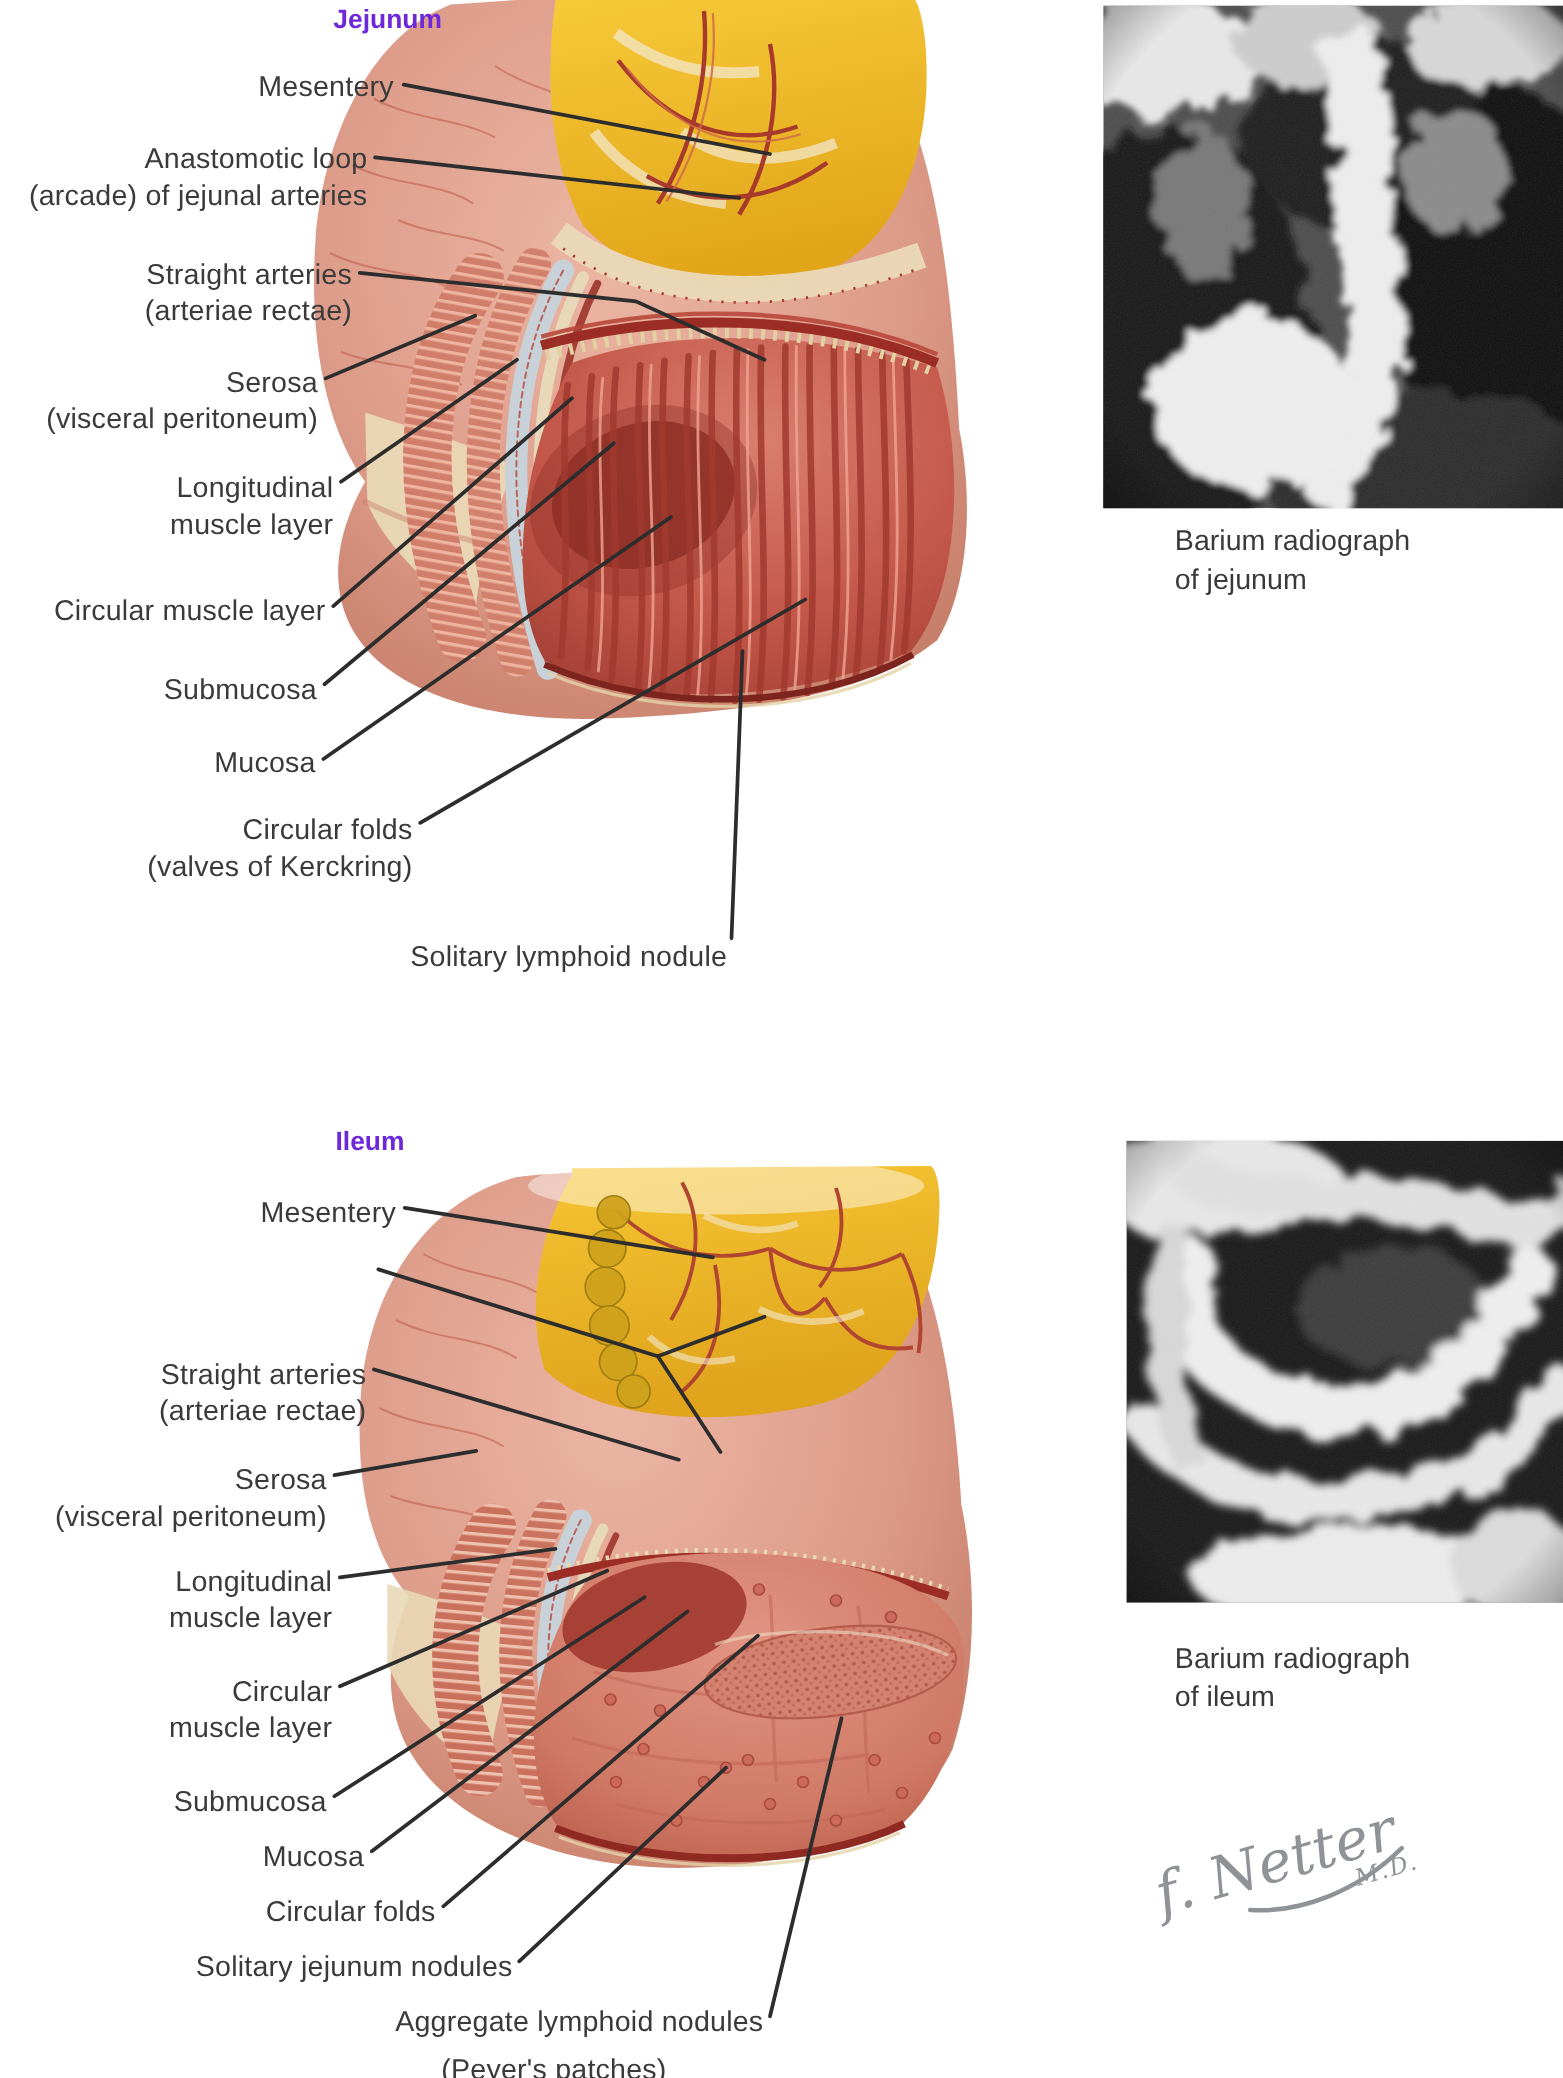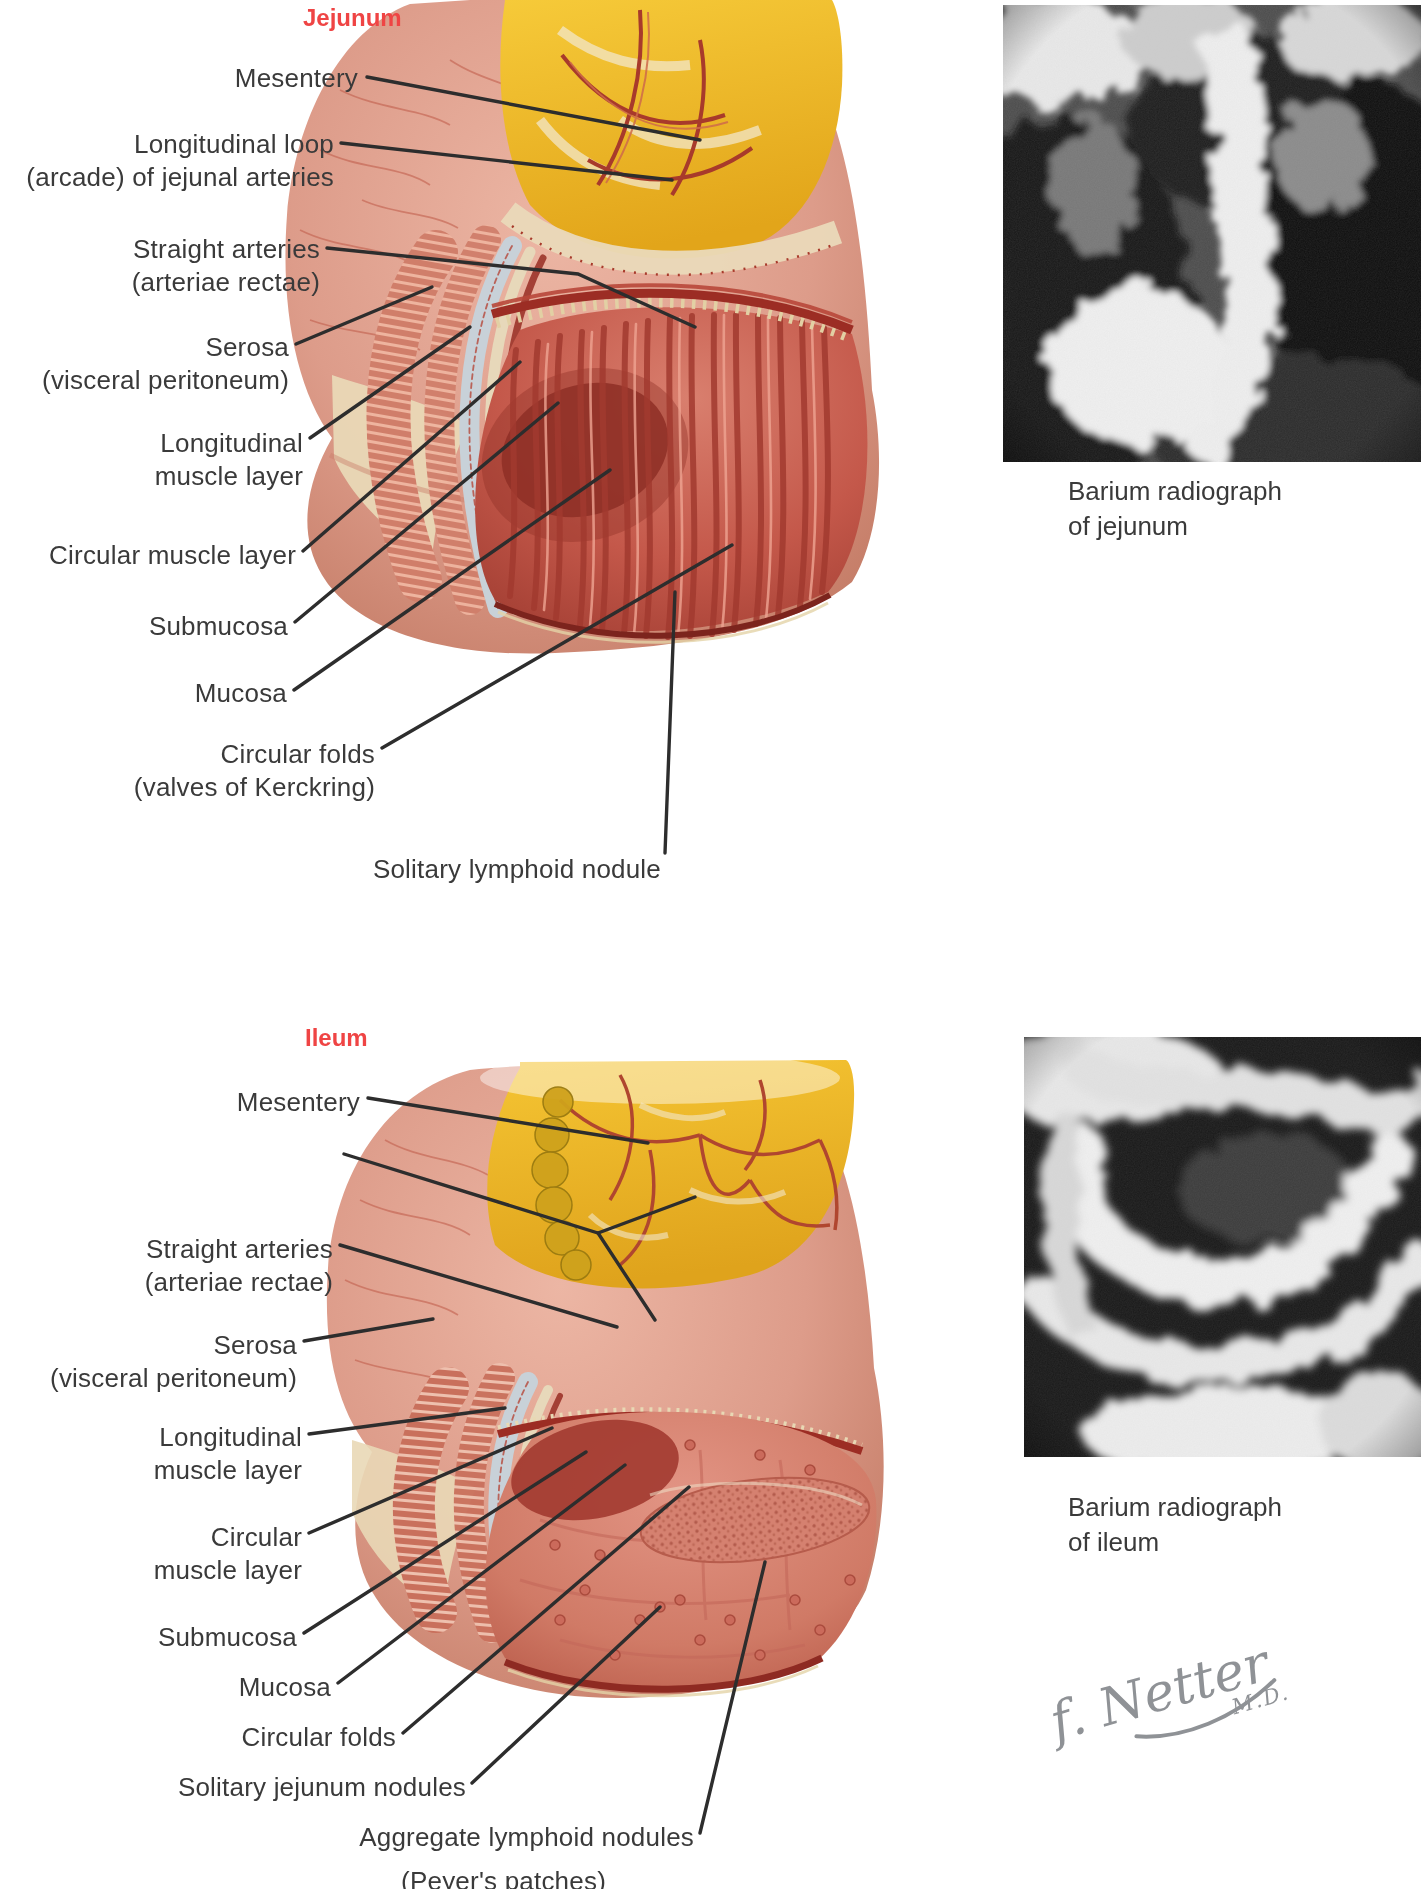--- a/index.html
+++ b/index.html
@@ -3,21 +3,21 @@
 <meta charset="utf-8">
 <style>
   html,body{margin:0;padding:0;background:#ffffff;}
   .page{position:relative;width:1421px;height:1889px;background:#ffffff;overflow:hidden;
         font-family:"Liberation Sans", sans-serif;}
   .art{position:absolute;}
   .overlay{position:absolute;left:0;top:0;pointer-events:none;}
   .lbl{position:absolute;text-align:right;white-space:nowrap;font-size:26px;line-height:33px;
        color:#3a3a3a;letter-spacing:0.2px;}
   .lbl .ln{display:block;}
-  .title{position:absolute;font-weight:bold;font-size:24px;color:#ef4444;white-space:nowrap;}
+  .title{position:absolute;font-weight:bold;font-size:24px;color:#6d28d9;white-space:nowrap;}
   .caption{position:absolute;font-size:26px;line-height:35px;color:#3a3a3a;white-space:nowrap;}
   .caption .ln{display:block;}
   .signature{position:absolute;}
   .sig-name{font-family:"DejaVu Serif", serif;font-style:italic;font-size:52px;fill:#8f9296;}
   .sig-md{font-family:"DejaVu Serif", serif;font-style:italic;font-size:21px;fill:#8f9296;letter-spacing:2px;}
 </style>
 </head>
 <body>
 
 <div class="page">
@@ -347,21 +347,21 @@
     </g>
   </svg>
 
   <div class="title" style="left:303px;top:4px;">Jejunum</div>
   <div class="title" style="left:305px;top:1024px;">Ileum</div>
 
   <div class="lbl" style="top:62px;right:1063px;">
     <span class="ln">Mesentery</span>
   </div>
   <div class="lbl" style="top:128px;right:1087px;">
-    <span class="ln">Longitudinal loop</span>
+    <span class="ln">Anastomotic loop</span>
     <span class="ln">(arcade) of jejunal arteries</span>
   </div>
   <div class="lbl" style="top:233px;right:1101px;">
     <span class="ln">Straight arteries</span>
     <span class="ln">(arteriae rectae)</span>
   </div>
   <div class="lbl" style="top:331px;right:1132px;">
     <span class="ln">Serosa</span>
     <span class="ln">(visceral peritoneum)</span>
   </div>

